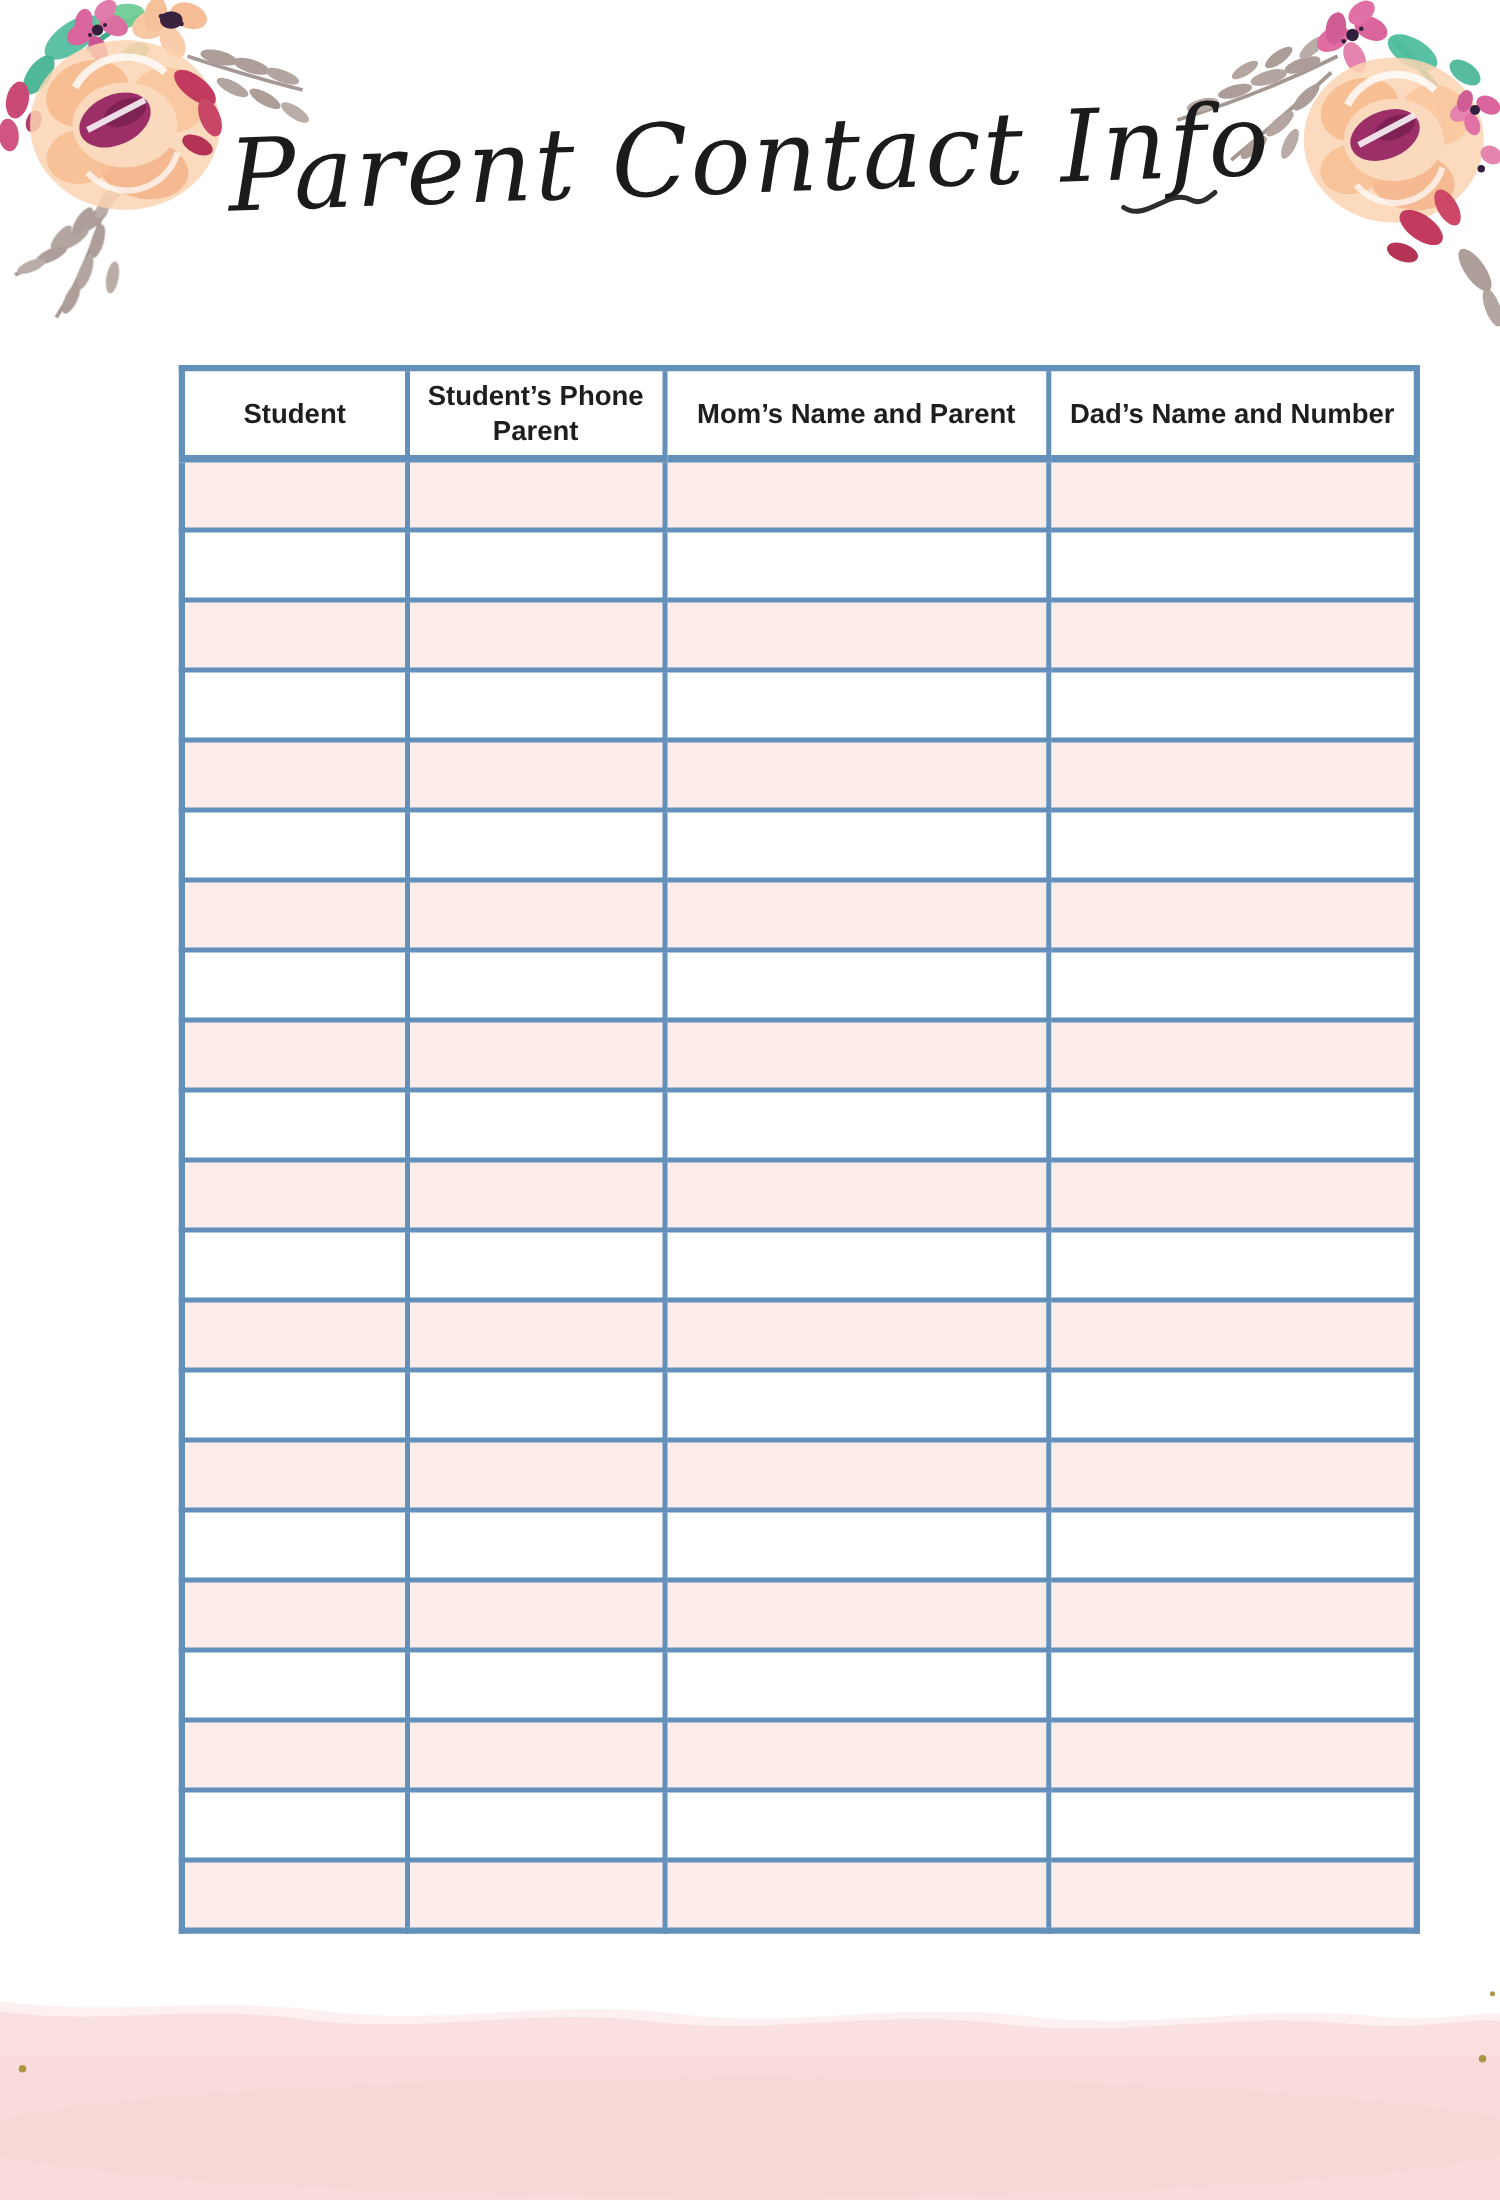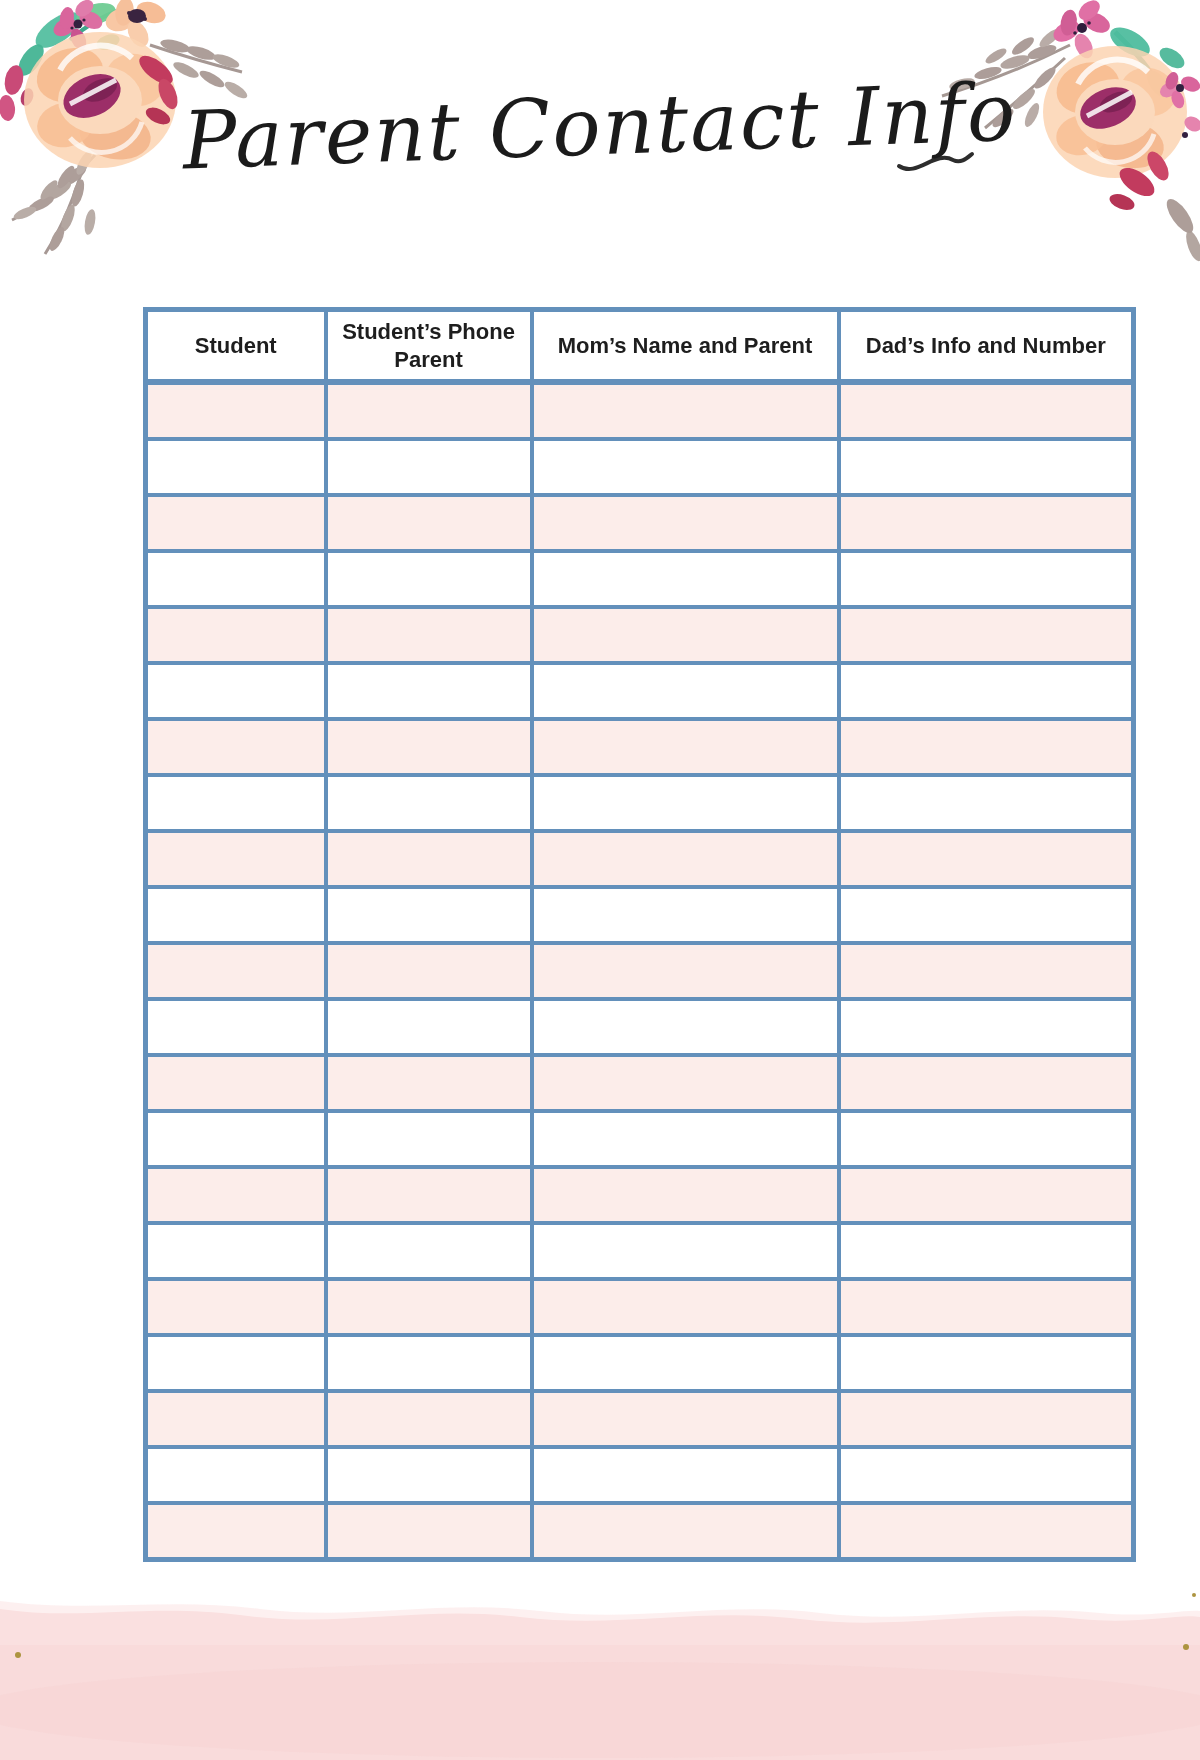--- a/index.html
+++ b/index.html
@@ -15,21 +15,21 @@
     font-size:80px;line-height:150px;color:var(--ink,#1b1b1b);
     letter-spacing:2px;transform:rotate(-2deg);
     white-space:nowrap;
   }
   .title-flourish{position:absolute;top:140px;left:895px;}
   
   .floral-tl{position:absolute;top:0;left:0;}
   .floral-tr{position:absolute;top:0;right:0;}
   .wash-bottom{position:absolute;left:0;top:1585px;}
   
-  .table-wrap{position:absolute;left:143px;top:292px;margin-top:15px;}
+  .table-wrap{position:absolute;left:143px;top:292px;}
   table.contact{
     border-collapse:collapse;table-layout:fixed;width:988px;
     border:5px solid var(--border-blue,#6390BB);
   }
   table.contact th, table.contact td{
     border:4px solid var(--border-blue,#6390BB);
     padding:0 6px;
   }
   table.contact thead th{
     height:67px;background:#ffffff;
@@ -196,21 +196,21 @@
         <col style="width:180px">
           <col style="width:206px">
         <col style="width:307px">
           <col style="width:295px">
       </colgroup>
       <thead>
         <tr>
           <th>Student</th>
           <th>Student’s Phone Parent</th>
           <th>Mom’s Name and Parent</th>
-          <th>Dad’s Info and Number</th>
+          <th>Dad’s Name and Number</th>
         </tr>
       </thead>
       <tbody>
           <tr class="pink">
             <td></td>
             <td></td>
             <td></td>
             <td></td>
           </tr>
           <tr class="white">

